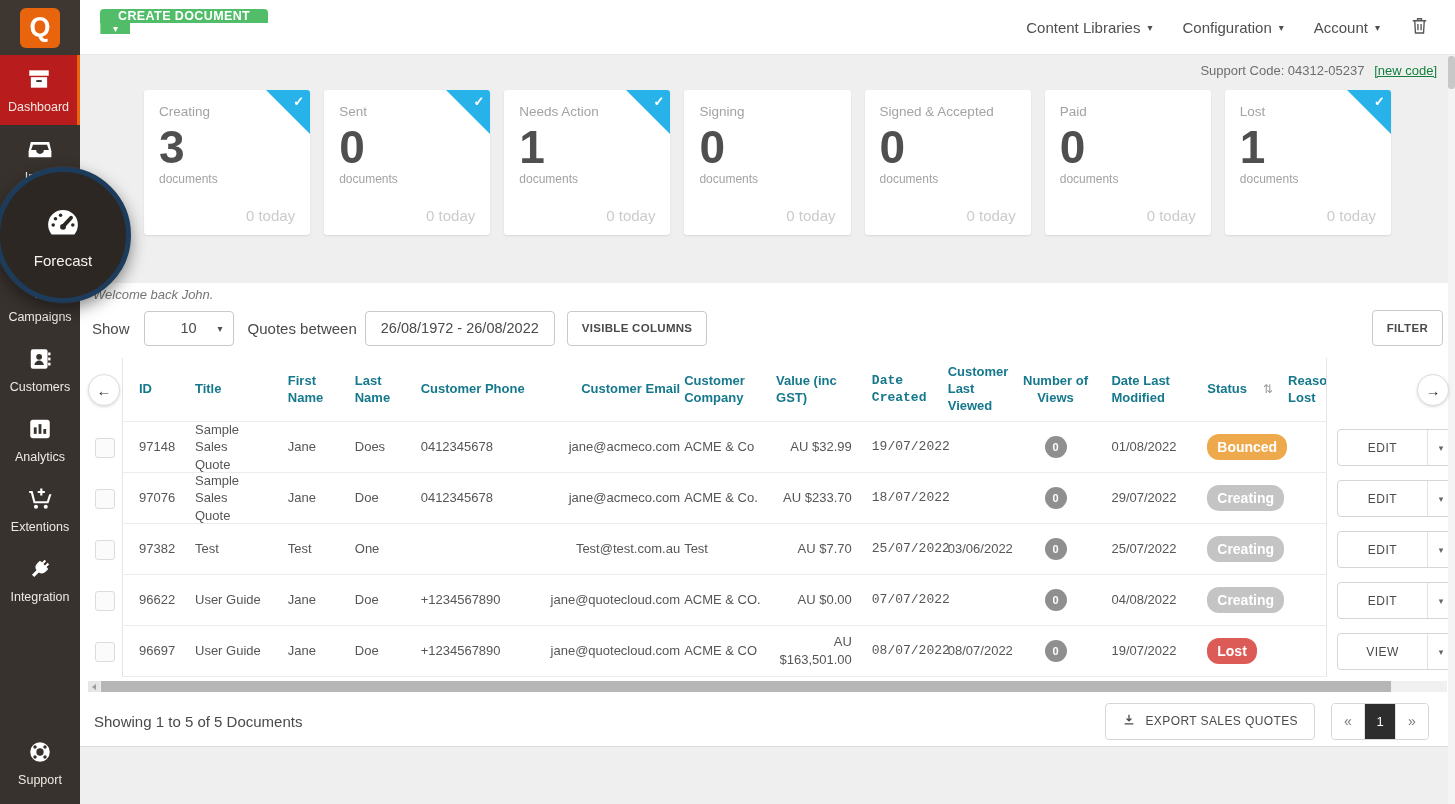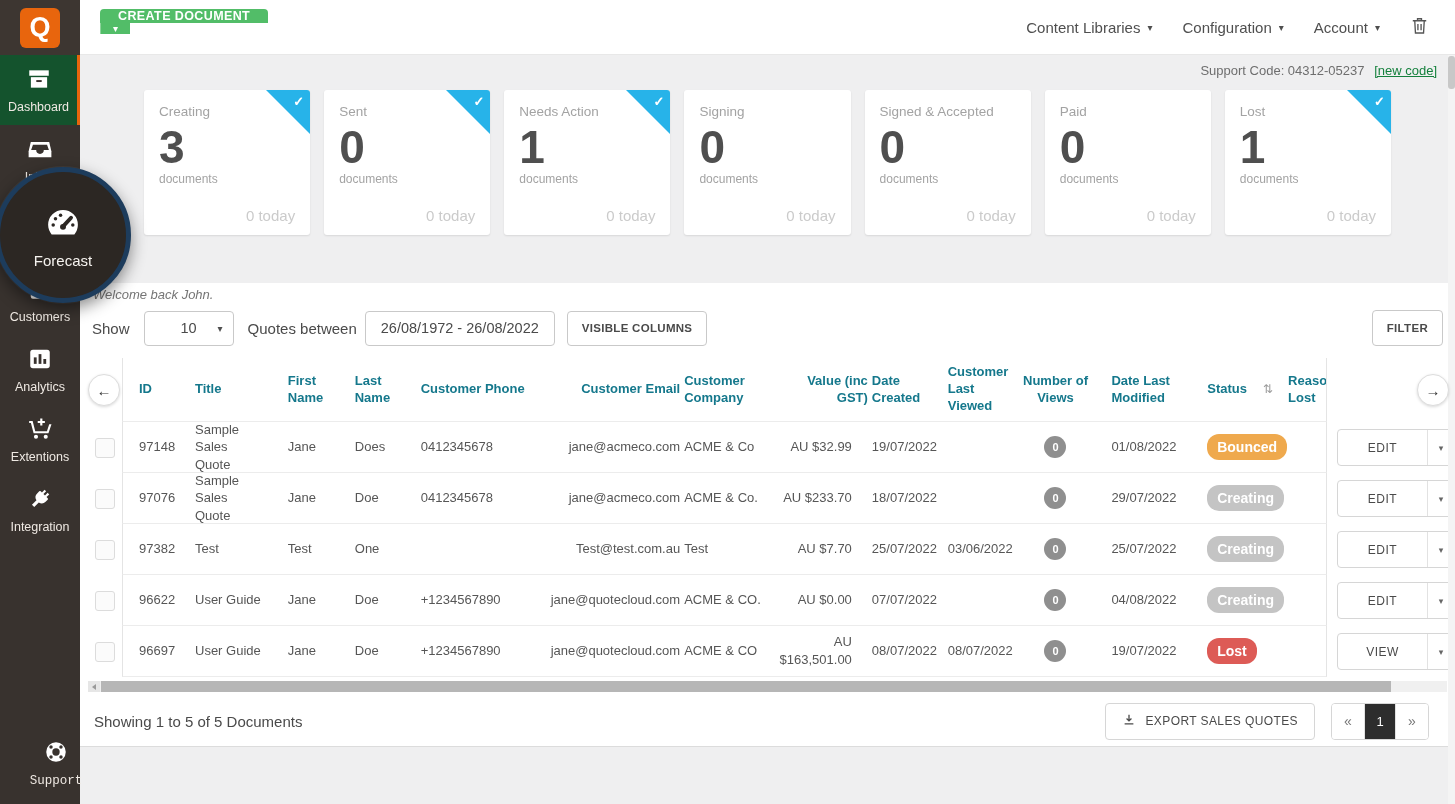--- a/index.html
+++ b/index.html
@@ -5,22 +5,22 @@
   * { margin:0; padding:0; box-sizing:border-box; }
   html,body { width:1455px; height:804px; font-family:"Liberation Sans", sans-serif; background:#efeff0; }
   .app { position:relative; width:1455px; height:804px; background:#efeff0; overflow:hidden; }
 
   
   .sidebar { position:absolute; left:0; top:0; width:80px; height:804px; background:#38322e; z-index:20; }
   .logo-wrap { height:55px; display:flex; align-items:center; justify-content:center; background:#3d3631; }
   .logo { width:40px; height:40px; background:#e8650d; border-radius:6px; color:#fff; font-weight:800; font-size:27px; display:flex; align-items:center; justify-content:center; }
   .side-item { height:70px; display:flex; flex-direction:column; align-items:center; justify-content:center; gap:5px; color:#efe9e3; font-size:12.5px; cursor:pointer; }
   .side-item svg { width:26px; height:26px; }
-  .side-item.active { background:#14532d; border-right:3px solid #e8650d; }
-  .side-support { position:absolute; bottom:6px; left:16px; width:80px;font-family:Liberation Mono, monospace; }
+  .side-item.active { background:#b91c1c; border-right:3px solid #e8650d; }
+  .side-support { position:absolute; bottom:6px; left:0; width:80px; }
 
   
   .spotlight { position:absolute; left:-5px; top:167px; width:136px; height:136px; border-radius:50%;
     background:#2c2723; border:5px solid #1d3c5c; z-index:60; display:flex; flex-direction:column;
     align-items:center; justify-content:center; gap:5px; color:#f6f3ef; font-size:15px;
     box-shadow:0 6px 16px rgba(0,0,0,.45), 0 0 0 1px rgba(255,255,255,.05); cursor:pointer; }
   .spotlight svg { width:42px; height:42px; }
 
   
   .topbar { position:absolute; left:80px; top:0; right:0; height:55px; background:#fff; display:flex; align-items:center; z-index:10; border-bottom:1px solid #e8e8e8; }
@@ -71,22 +71,22 @@
   .hc { font-size:13px; font-weight:700; color:#15788c; line-height:1.3; cursor:pointer; }
   .tc { font-size:13px; color:#565656; line-height:1.35; }
   .c-id { width:50px; padding-left:16px; }
   .c-title { width:90px; padding-left:22px; }
   .c-fname { width:67px; padding-left:25px; }
   .c-lname { width:66px; padding-left:25px; }
   .c-phone { width:135px; padding-left:25px; }
   .c-email { width:150px; text-align:right; }
   .c-company { width:88px; padding-left:4px; }
   .c-value { width:100px; text-align:right; padding-right:16px; }
-  .hc.c-value { text-align:right; padding-left:8px; padding-right:0; }
-  .c-created { width:80px; padding-left:4px; }
+  .hc.c-value { text-align:left; padding-left:8px; padding-right:0; }
+  .c-created { width:80px; padding-left:4px;font-family:Liberation Mono, monospace; }
   .c-viewed { width:66px; }
   .c-views { width:84px; text-align:center; }
   .c-modified { width:106px; padding-left:14px; }
   .c-status { width:85px; padding-left:4px; display:flex; align-items:center; }
   .c-reason { width:38px; overflow:hidden; }
   .sort-icon { margin-left:16px; color:#9a9a9a; font-size:12px; font-weight:400; cursor:pointer; }
   .views-badge { display:inline-flex; width:22px; height:22px; border-radius:50%; background:#8f8f8f; color:#fff; font-size:11px; font-weight:700; align-items:center; justify-content:center; }
   .pill { display:inline-block; padding:4px 10px; border-radius:12px; color:#fff; font-size:14px; font-weight:700;text-align:right; }
   .pill[data-status="bounced"] { background:#efa94d; }
   .pill[data-status="creating"] { background:#c4c4c4; }
@@ -134,20 +134,26 @@
             <path fill="#fff" d="M3.5 5.5h17L22.5 14v5.5h-21V14z"></path>
             <path fill="#38322e" d="M5.5 8l-1.7 5h4.7a3.5 3.5 0 0 0 7 0h4.7L18.5 8z"></path>
           </svg></span>
       <span>Inbox</span>
     </div>
     <div class="side-item">
       <span><svg viewBox="0 0 24 24">
             <path fill="#fff" d="M12 4.5A8.5 8.5 0 0 0 3.5 13c0 2.1.8 4 2 5.5h13A8.46 8.46 0 0 0 20.5 13 8.5 8.5 0 0 0 12 4.5z"></path>
           </svg></span>
       <span>Forecast</span>
+    </div>
+    <div class="side-item">
+      <span><svg viewBox="0 0 24 24">
+            <path fill="#fff" d="M20 4v12l-8-3H6a2 2 0 0 1-2-2V9a2 2 0 0 1 2-2h6zM7 16h3l1 4H8z"></path>
+          </svg></span>
+      <span>Campaigns</span>
     </div>
     <div class="side-item">
       <span><svg viewBox="0 0 24 24">
             <rect x="3.5" y="3" width="15.5" height="18" rx="2" fill="#fff"></rect>
             <rect x="19.5" y="6" width="2.2" height="2.6" fill="#fff"></rect>
             <rect x="19.5" y="10.7" width="2.2" height="2.6" fill="#fff"></rect>
             <rect x="19.5" y="15.4" width="2.2" height="2.6" fill="#fff"></rect>
             <circle cx="11.2" cy="10" r="2.7" fill="#38322e"></circle>
             <path fill="#38322e" d="M6.8 17.5c.5-2.5 2.3-4.1 4.4-4.1s3.9 1.6 4.4 4.1z"></path>
           </svg></span>

